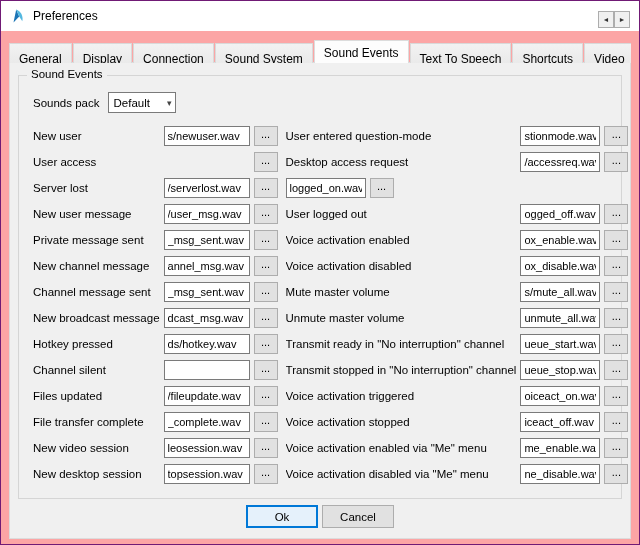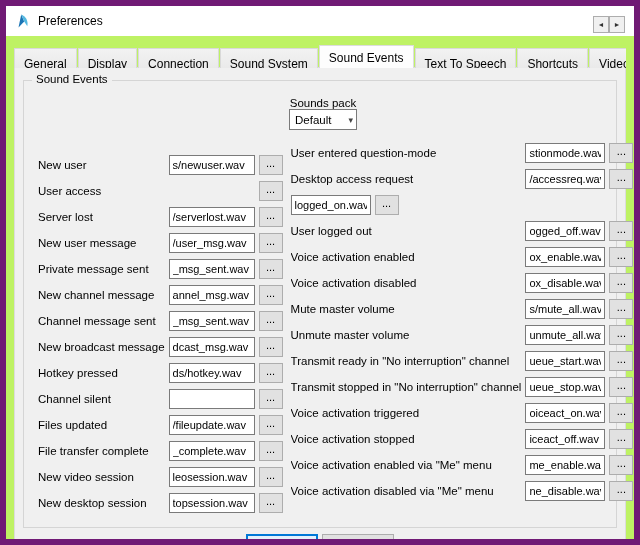--- a/index.html
+++ b/index.html
@@ -1,20 +1,20 @@
 <!DOCTYPE html>
 <html><head>
 <meta charset="utf-8">
 <style>
   html, body { margin: 0; padding: 0; background: #9a9a9a; }
   * { box-sizing: border-box; }
   .window {
     width: 640px; height: 545px;
-    background: #bef264;
-    border: 6px solid #701a75;
+    background: #fca5a5;
+    border: 1px solid #701a75;
     font-family: "Liberation Sans", sans-serif;
     color: #000;
     position: relative;
     overflow: hidden;
   }
   .titlebar {
     height: 30px; background: #ffffff;
     display: flex; align-items: center; gap: 7px;
     padding: 0 9px; font-size: 12px;
   }
@@ -75,35 +75,34 @@
     border: 1px solid #d5d5d5;
     margin: 8px 2px 0 2px;
     padding: 14px 8px 8px 8px;
   }
   .groupbox > .legend {
     position: absolute; top: -8px; left: 8px;
     background: #f0f0f0; padding: 0 4px;
     font-size: 11.5px;
   }
   .sounds-pack-row {
-    display: flex; align-items: center; gap: 0;
+    display: flex; align-items: center; gap: 8px;
     margin: 2px 0 13px 6px;
     font-size: 11.5px;
-    flex-direction: column;
   }
   .combo {
     width: 68px; height: 21px;
     border: 1px solid #7a7a7a; background: #ffffff;
     display: flex; align-items: center; justify-content: space-between;
     padding: 0 3px 0 5px; font-size: 11.5px; cursor: default;
   }
   .combo .combo-arrow { font-size: 9px; color: #444; }
   .columns { display: flex; gap: 8px; }
   .col { display: flex; flex-direction: column; }
-  .col.left  { width: 246px; margin-left: 6px; margin-top: 12px; }
+  .col.left  { width: 246px; margin-left: 6px; }
   .col.right { flex: 1; }
   .row { display: flex; align-items: center; margin-bottom: 6px; height: 20px; }
   .rlabel {
     flex: 1; font-size: 11.5px; white-space: nowrap;
     overflow: hidden; padding-right: 4px;
   }
   .rinput {
     width: 86px; height: 20px; flex: none;
     border: 1px solid #7a7a7a; background: #ffffff;
     font-family: "Liberation Sans", sans-serif;

